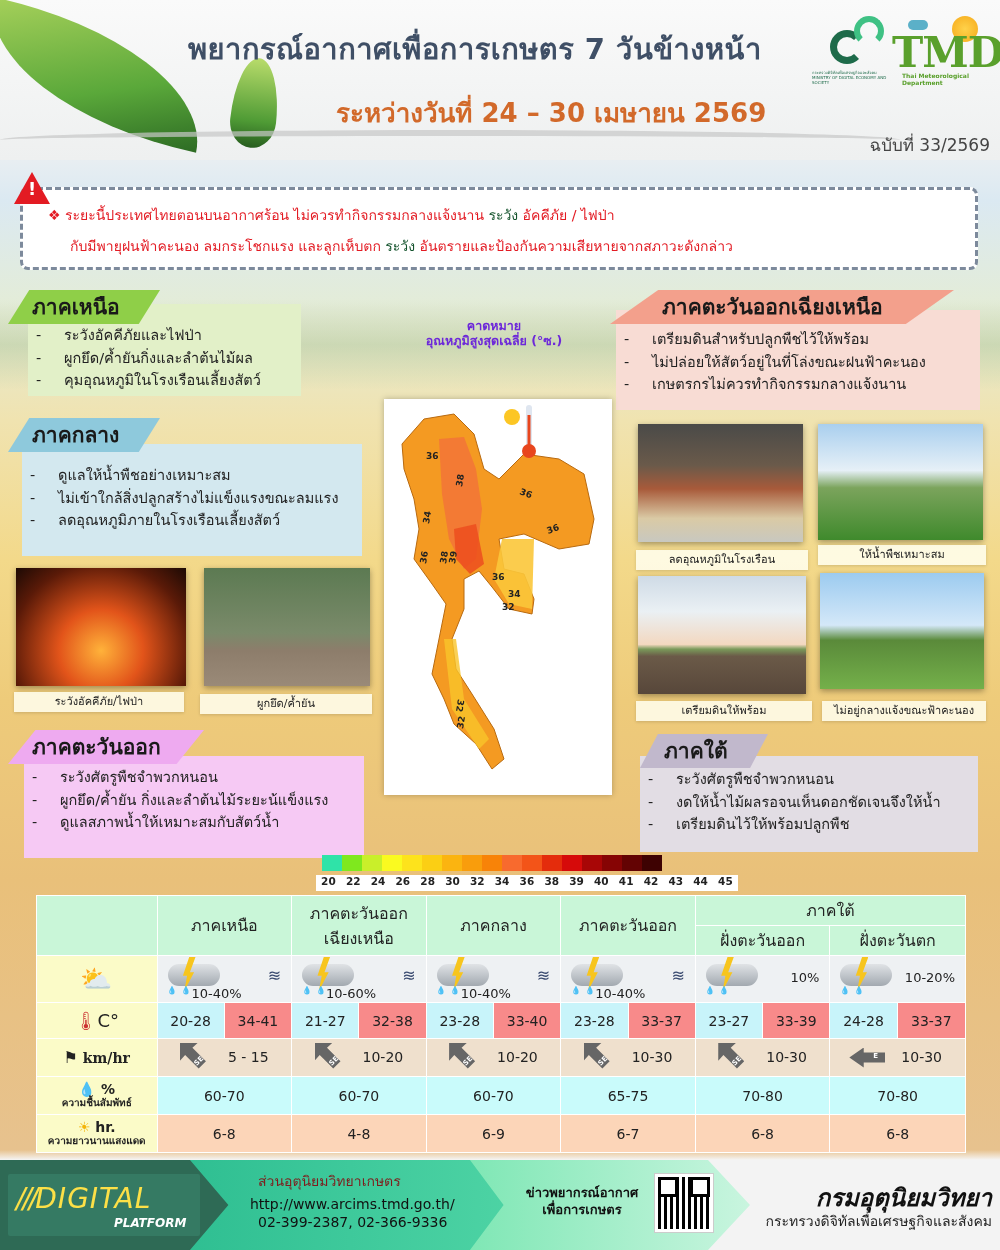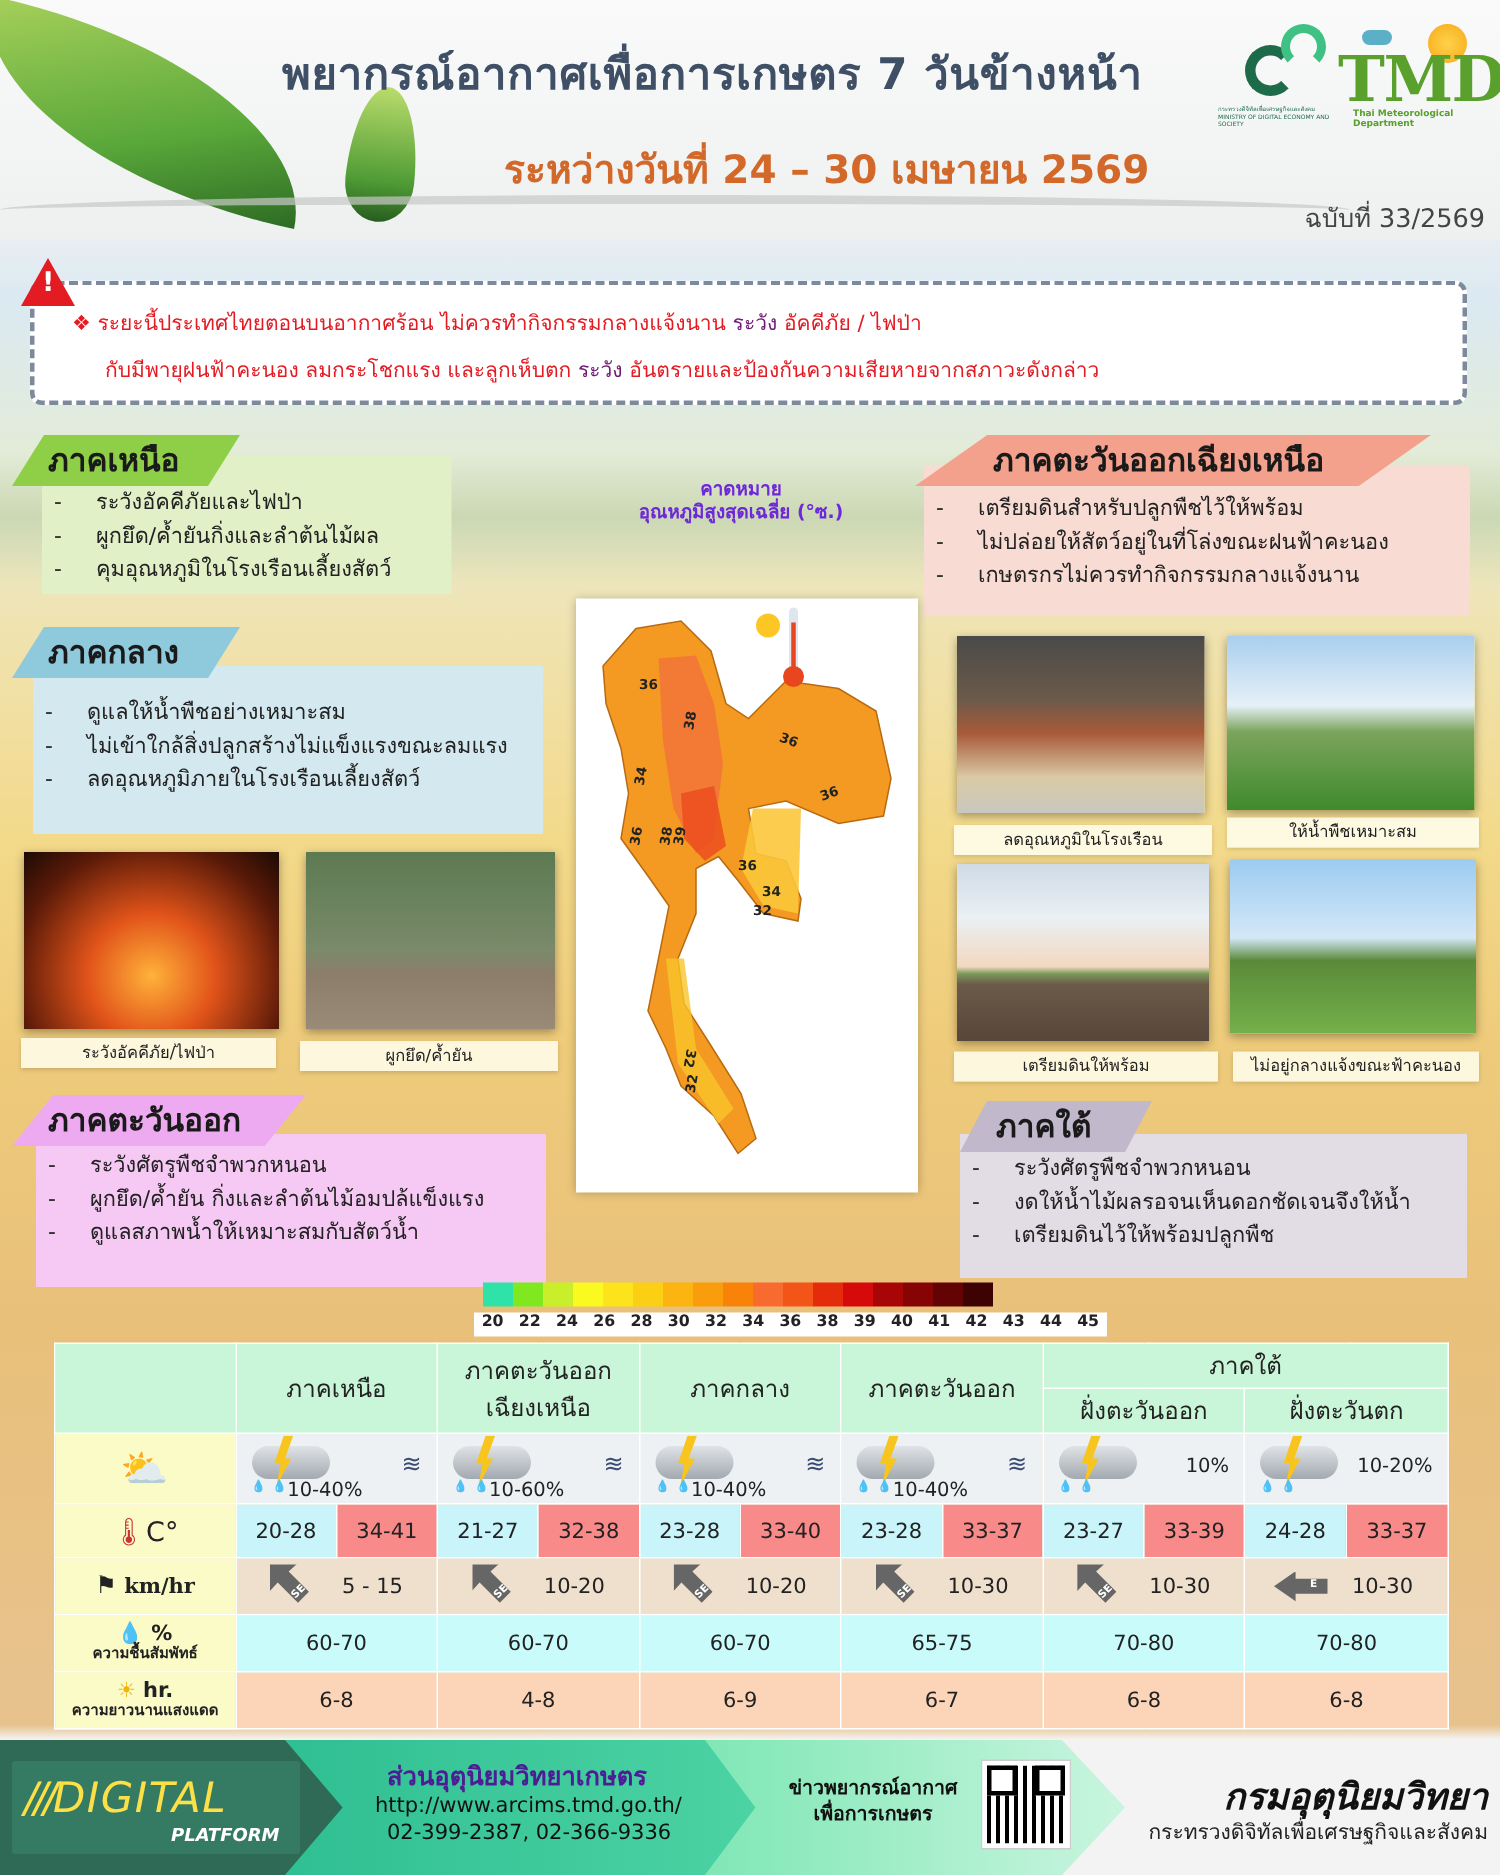--- a/index.html
+++ b/index.html
@@ -22,21 +22,21 @@
 .tmd{position:absolute;left:892px;top:28px;font-size:42px;font-weight:bold;color:#5aa02c;letter-spacing:-1px;font-family:"DejaVu Serif",serif}
 .tmd-sun{position:absolute;left:952px;top:16px;width:26px;height:26px;border-radius:50%;background:radial-gradient(circle,#ffd24a,#f6a91a)}
 .tmd-cloud{position:absolute;left:908px;top:20px;width:20px;height:10px;border-radius:10px;background:#5bb0c8}
 .tmd-sub{position:absolute;left:902px;top:72px;font-size:6px;color:#5aa02c;font-weight:bold}
 
 .alert-box{position:absolute;left:20px;top:187px;width:958px;height:83px;border:3px dashed #7d8a9c;border-radius:8px;background:#fff}
 .alert-icon{position:absolute;left:14px;top:172px;width:0;height:0;border-left:18px solid transparent;border-right:18px solid transparent;border-bottom:32px solid #e31b23}
 .alert-icon span{position:absolute;left:-4px;top:6px;color:#fff;font-weight:bold;font-size:18px}
 .alert-l1{position:absolute;left:48px;top:204px;font-size:14px;color:#e31b23}
 .alert-l2{position:absolute;left:70px;top:235px;font-size:14px;color:#e31b23}
-.blue{color:#701a75}
+.blue{color:#14532d}
 
 .rbox{position:absolute;padding:0}
 .rbox ul{list-style:none}
 .rbox li{font-size:14.5px;line-height:22.5px;color:#222;padding-left:36px;position:relative}
 .rbox li::before{content:"-";position:absolute;left:8px}
 .tag{position:absolute;height:34px;font-size:21px;font-weight:bold;color:#1a1a1a;padding-left:24px;line-height:34px;clip-path:polygon(14% 0,100% 0,86% 100%,0 100%)}
 
 .map-card{position:absolute;left:384px;top:399px;width:228px;height:396px;background:#fff;box-shadow:0 0 6px rgba(0,0,0,.25)}
 .map-label{position:absolute;left:414px;top:318px;width:160px;text-align:center;font-size:12.5px;font-weight:bold;color:#6d28d9;line-height:15px}
 .photo{position:absolute;box-shadow:0 2px 6px rgba(0,0,0,.35)}
@@ -69,21 +69,21 @@
 .arrow.e .lbl{left:20px;top:9px;transform:none}
 .rowicon{font-size:11px;font-weight:bold;line-height:13px}
 
 .footer{position:absolute;left:0;top:1160px;width:1000px;height:90px;background:#f3f3f3}
 .f-band1{position:absolute;left:0;top:0;width:240px;height:90px;background:#2e6a55;clip-path:polygon(0 0,85% 0,100% 50%,85% 100%,0 100%)}
 .f-band2{position:absolute;left:190px;top:0;width:320px;height:90px;background:linear-gradient(90deg,#2fbf92,#4dd3a4);clip-path:polygon(0 0,88% 0,100% 50%,88% 100%,0 100%,12% 50%)}
 .f-band3{position:absolute;left:470px;top:0;width:280px;height:90px;background:linear-gradient(90deg,#7fe7b5,#c9f5df);clip-path:polygon(0 0,85% 0,100% 50%,85% 100%,0 100%,12% 50%)}
 .digital{position:absolute;left:8px;top:14px;width:192px;height:62px;background:#357a63;border-radius:2px}
 .digital .d1{position:absolute;left:8px;top:8px;font-size:28px;font-style:italic;color:#fde047;letter-spacing:1px}
 .digital .d2{position:absolute;left:106px;top:42px;font-size:12px;font-style:italic;font-weight:bold;color:#fff}
-.f-org{position:absolute;left:258px;top:10px;font-size:17px;font-weight:bold;color:#4c1d95}
+.f-org{position:absolute;left:258px;top:10px;font-size:14px;font-weight:normal;color:#7f1d1d}
 .f-url{position:absolute;left:250px;top:36px;font-size:14px;color:#111}
 .f-tel{position:absolute;left:258px;top:54px;font-size:14px;color:#111}
 .f-news{position:absolute;left:514px;top:24px;width:136px;text-align:center;font-size:13px;font-weight:bold;line-height:17px;color:#111}
 .qr{position:absolute;left:655px;top:14px;width:58px;height:58px;background:
  repeating-linear-gradient(90deg,#000 0 3px,#fff 3px 6px),#fff;border:3px solid #fff;box-shadow:0 0 0 1px #ccc}
 .qr::before,.qr::after{content:"";position:absolute;width:14px;height:14px;border:3px solid #000;background:#fff}
 .qr::before{left:0;top:0}.qr::after{right:0;top:0}
 .f-dept{position:absolute;right:8px;top:18px;font-size:24px;font-weight:bold;font-style:italic;color:#111}
 .f-min{position:absolute;right:8px;top:50px;font-size:14px;color:#222}
 </style>
@@ -140,21 +140,21 @@
     <li>เตรียมดินสำหรับปลูกพืชไว้ให้พร้อม</li>
     <li>ไม่ปล่อยให้สัตว์อยู่ในที่โล่งขณะฝนฟ้าคะนอง</li>
     <li>เกษตรกรไม่ควรทำกิจกรรมกลางแจ้งนาน</li>
   </ul>
 </div>
 <div class="tag" style="left:610px;top:290px;width:344px;padding-left:52px;background:#f3a08c">ภาคตะวันออกเฉียงเหนือ</div>
 
 <div class="rbox" style="left:24px;top:756px;width:340px;height:102px;background:#f6c9f4">
   <ul style="padding-top:10px">
     <li>ระวังศัตรูพืชจำพวกหนอน</li>
-    <li>ผูกยึด/ค้ำยัน กิ่งและลำต้นไม้อมปล้แข็งแรง</li>
+    <li>ผูกยึด/ค้ำยัน กิ่งและลำต้นไม้ระยะน้แข็งแรง</li>
     <li>ดูแลสภาพน้ำให้เหมาะสมกับสัตว์น้ำ</li>
   </ul>
 </div>
 <div class="tag" style="left:8px;top:730px;width:196px;background:#eeaaf0">ภาคตะวันออก</div>
 
 <div class="rbox" style="left:640px;top:756px;width:338px;height:96px;background:#e2dde4">
   <ul style="padding-top:12px">
     <li>ระวังศัตรูพืชจำพวกหนอน</li>
     <li>งดให้น้ำไม้ผลรอจนเห็นดอกชัดเจนจึงให้น้ำ</li>
     <li>เตรียมดินไว้ให้พร้อมปลูกพืช</li>

